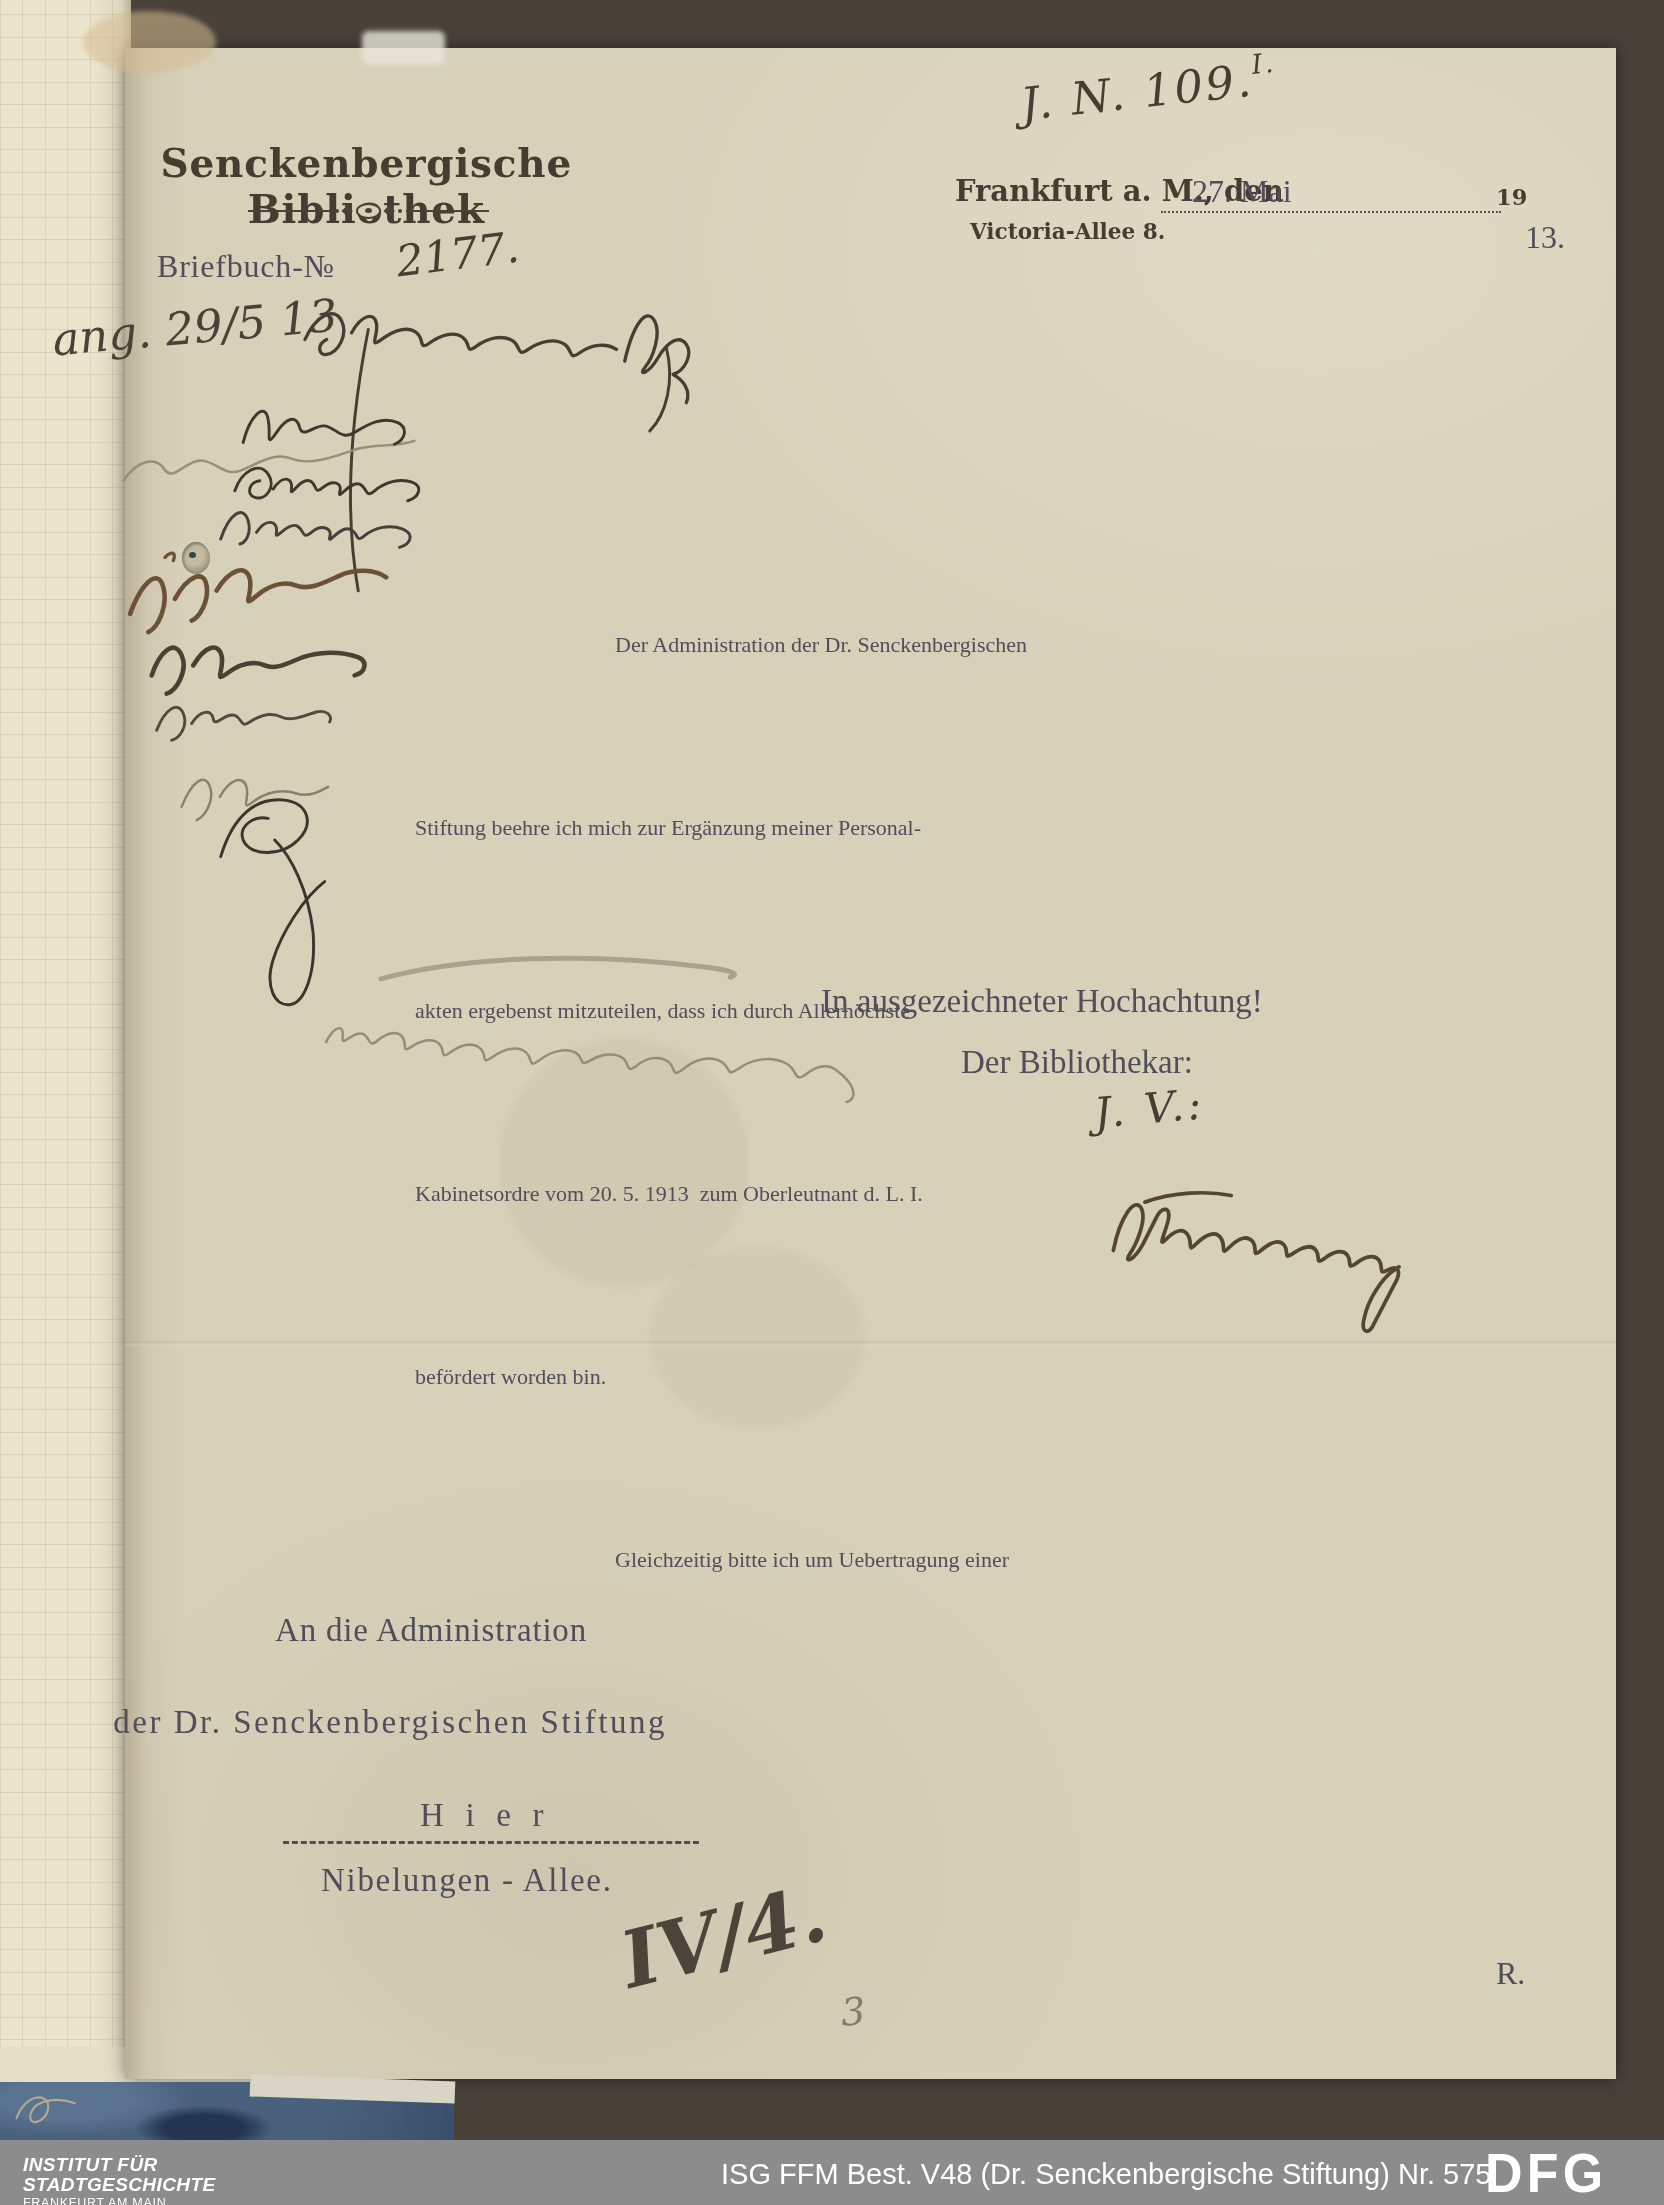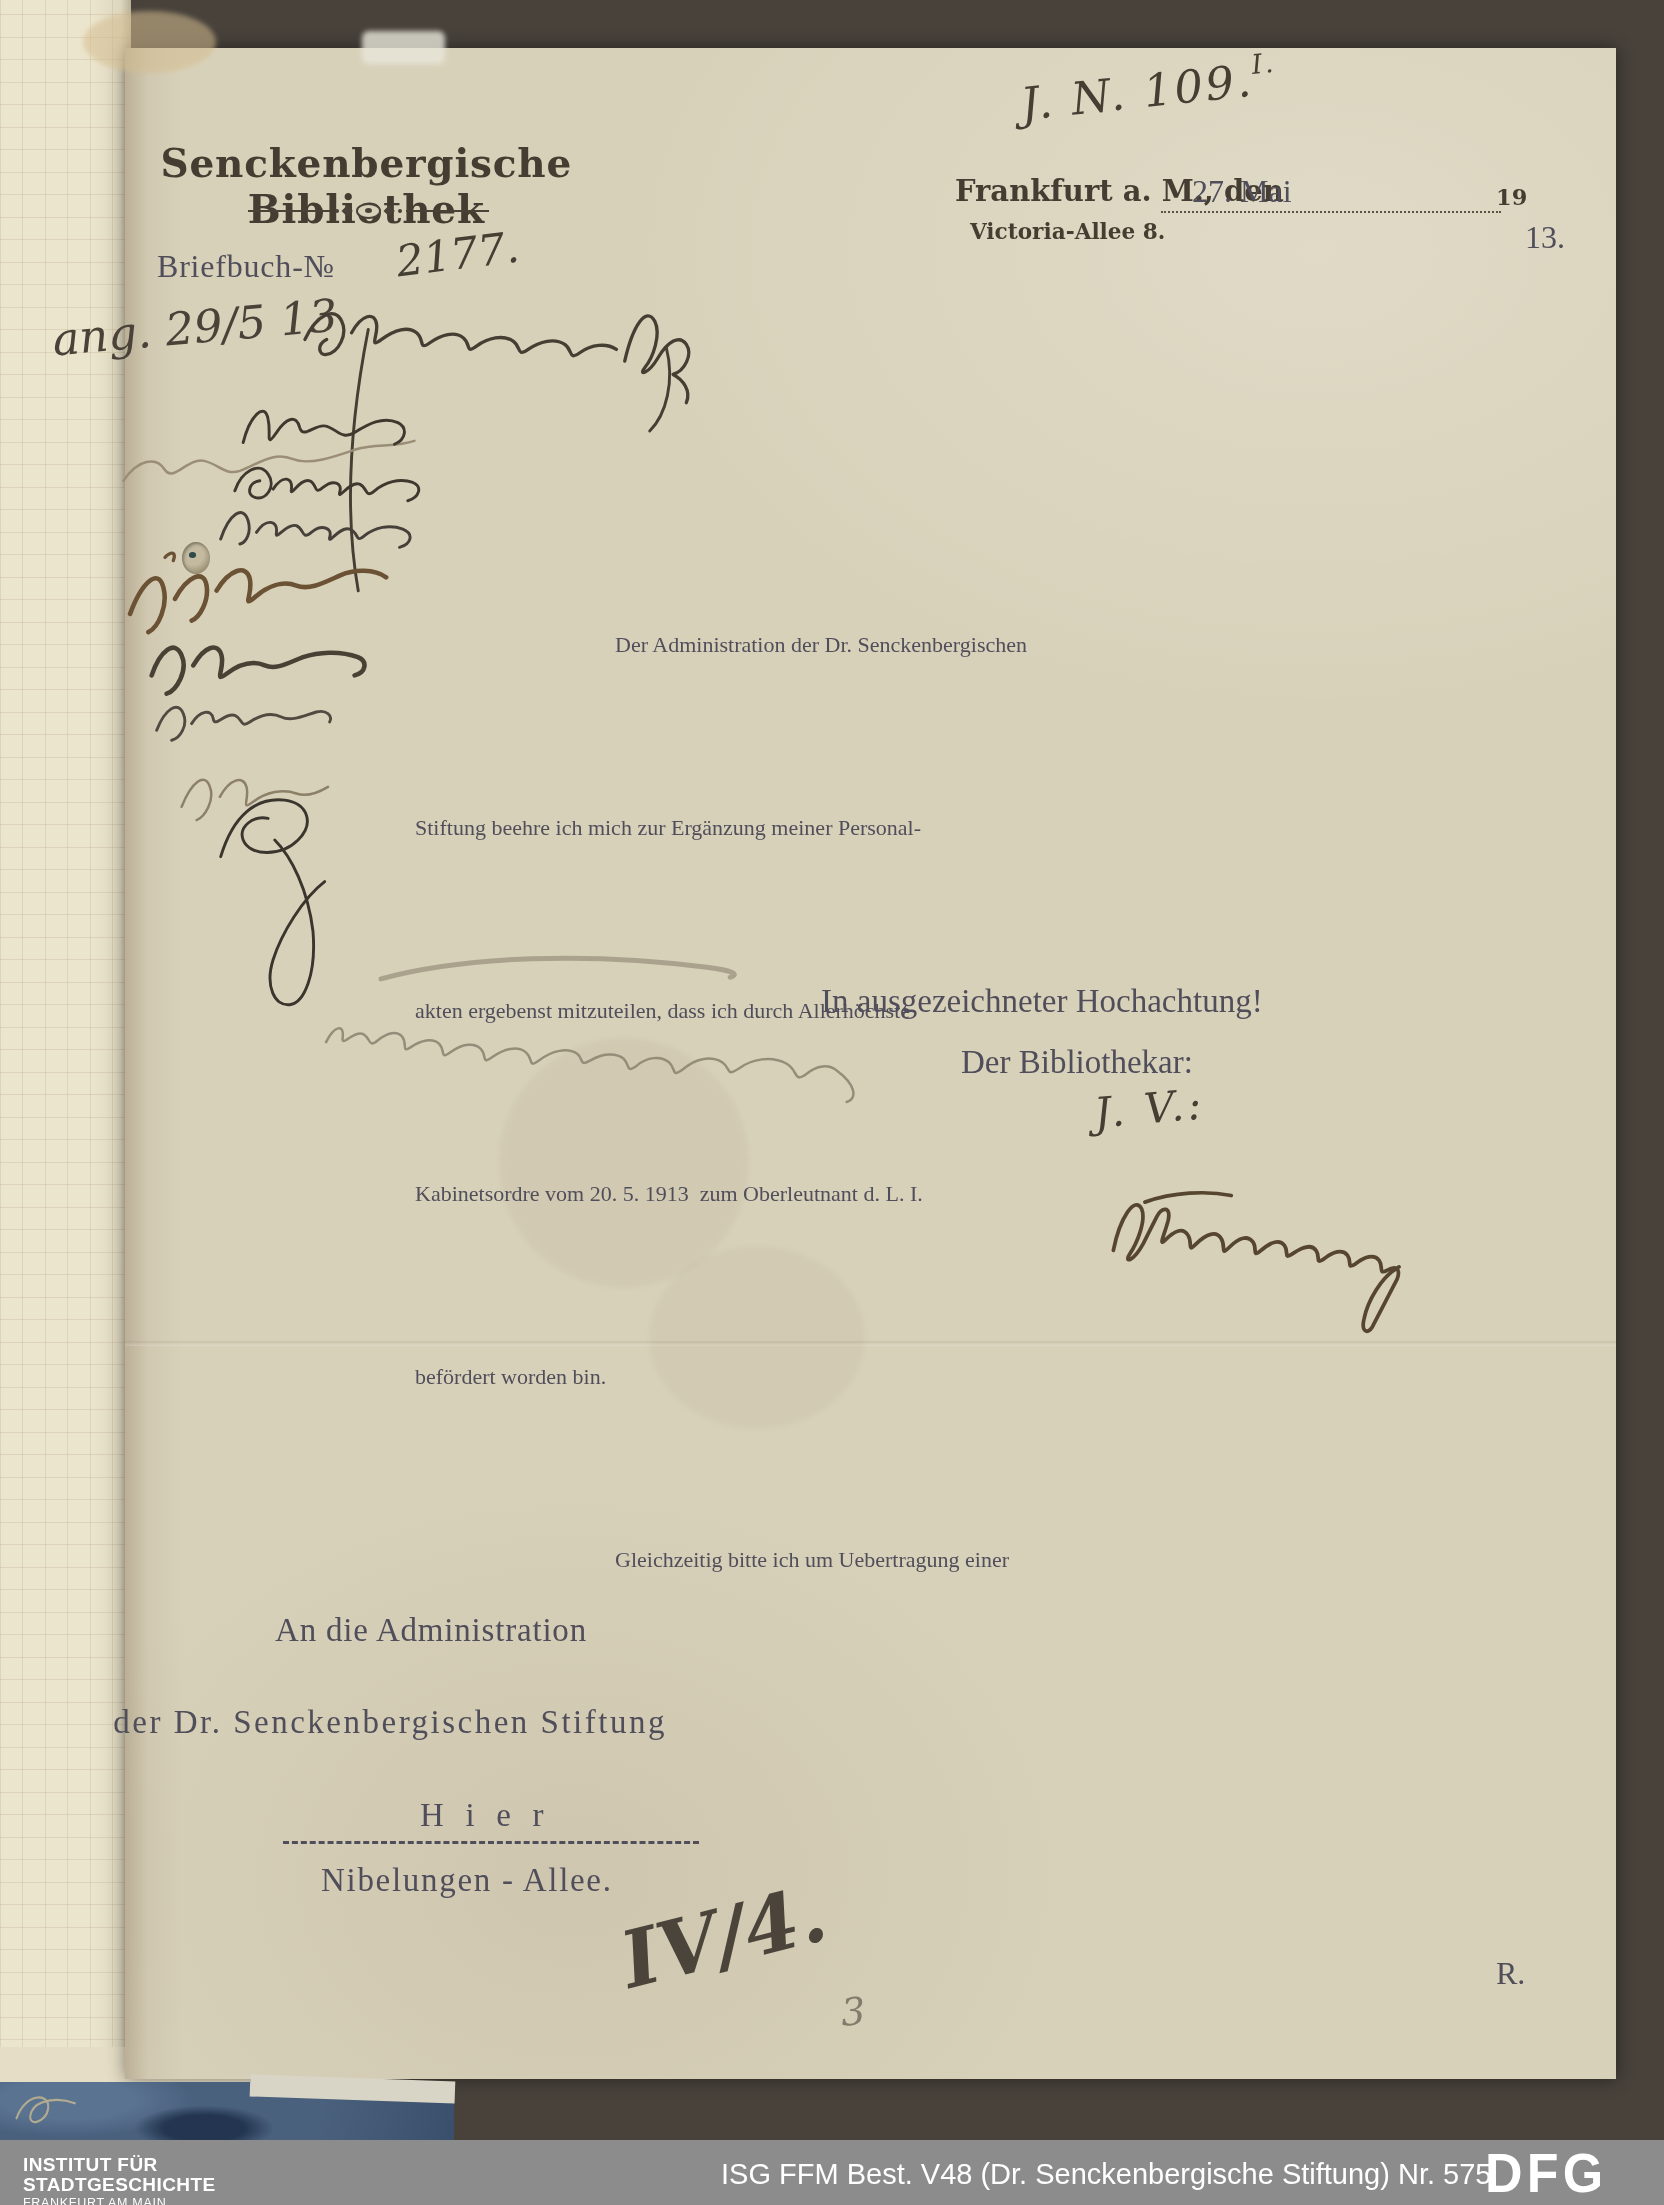--- a/index.html
+++ b/index.html
@@ -77,21 +77,21 @@
   #signer-role{left:836px;top:996px;font-size:33px;}
   
   #addr0{left:150px;top:1564px;font-size:33px;letter-spacing:0.8px;}
   #addr1{left:-11.7px;top:1656px;font-size:33px;letter-spacing:2.5px;}
   #addr2{left:295px;top:1749px;font-size:33px;letter-spacing:6.7px;}
   #addr-underline{left:158px;top:1793px;width:416px;border-bottom:3.3px dashed #504e5a;}
   #addr3{left:196px;top:1814px;font-size:33px;letter-spacing:1.7px;}
   
   #footer-bar{left:0;top:2140px;width:1664px;height:65px;background:#8c8c8c;color:#fff;}
   #institute{left:23px;top:15px;line-height:1.06;}
-  #institute .l1,#institute .l2{font-weight:bold;font-size:19px;letter-spacing:0.4px;}
+  #institute .l1,#institute .l2{font-weight:bold;font-size:19px;letter-spacing:0.4px;font-style:italic;}
   #institute .l3{font-size:12.5px;letter-spacing:0.7px;margin-top:1.7px;}
   #caption{left:721px;top:18.3px;font-size:29px;}
   #dfg-logo{left:1485px;top:3.3px;font-size:52px;font-weight:bold;letter-spacing:4.2px;transform:scaleY(1.05);}
   
   #fabric{
     left:0;top:2082px;width:454px;height:58px;
     background:
       radial-gradient(100px 33px at 45% 80%, #233550 0 40%, transparent 70%),
       radial-gradient(166px 50px at 15% 30%, #5a7391 0 40%, transparent 75%),
       linear-gradient(100deg,#4a617e 0 70%, #3a4f6b 100%);

